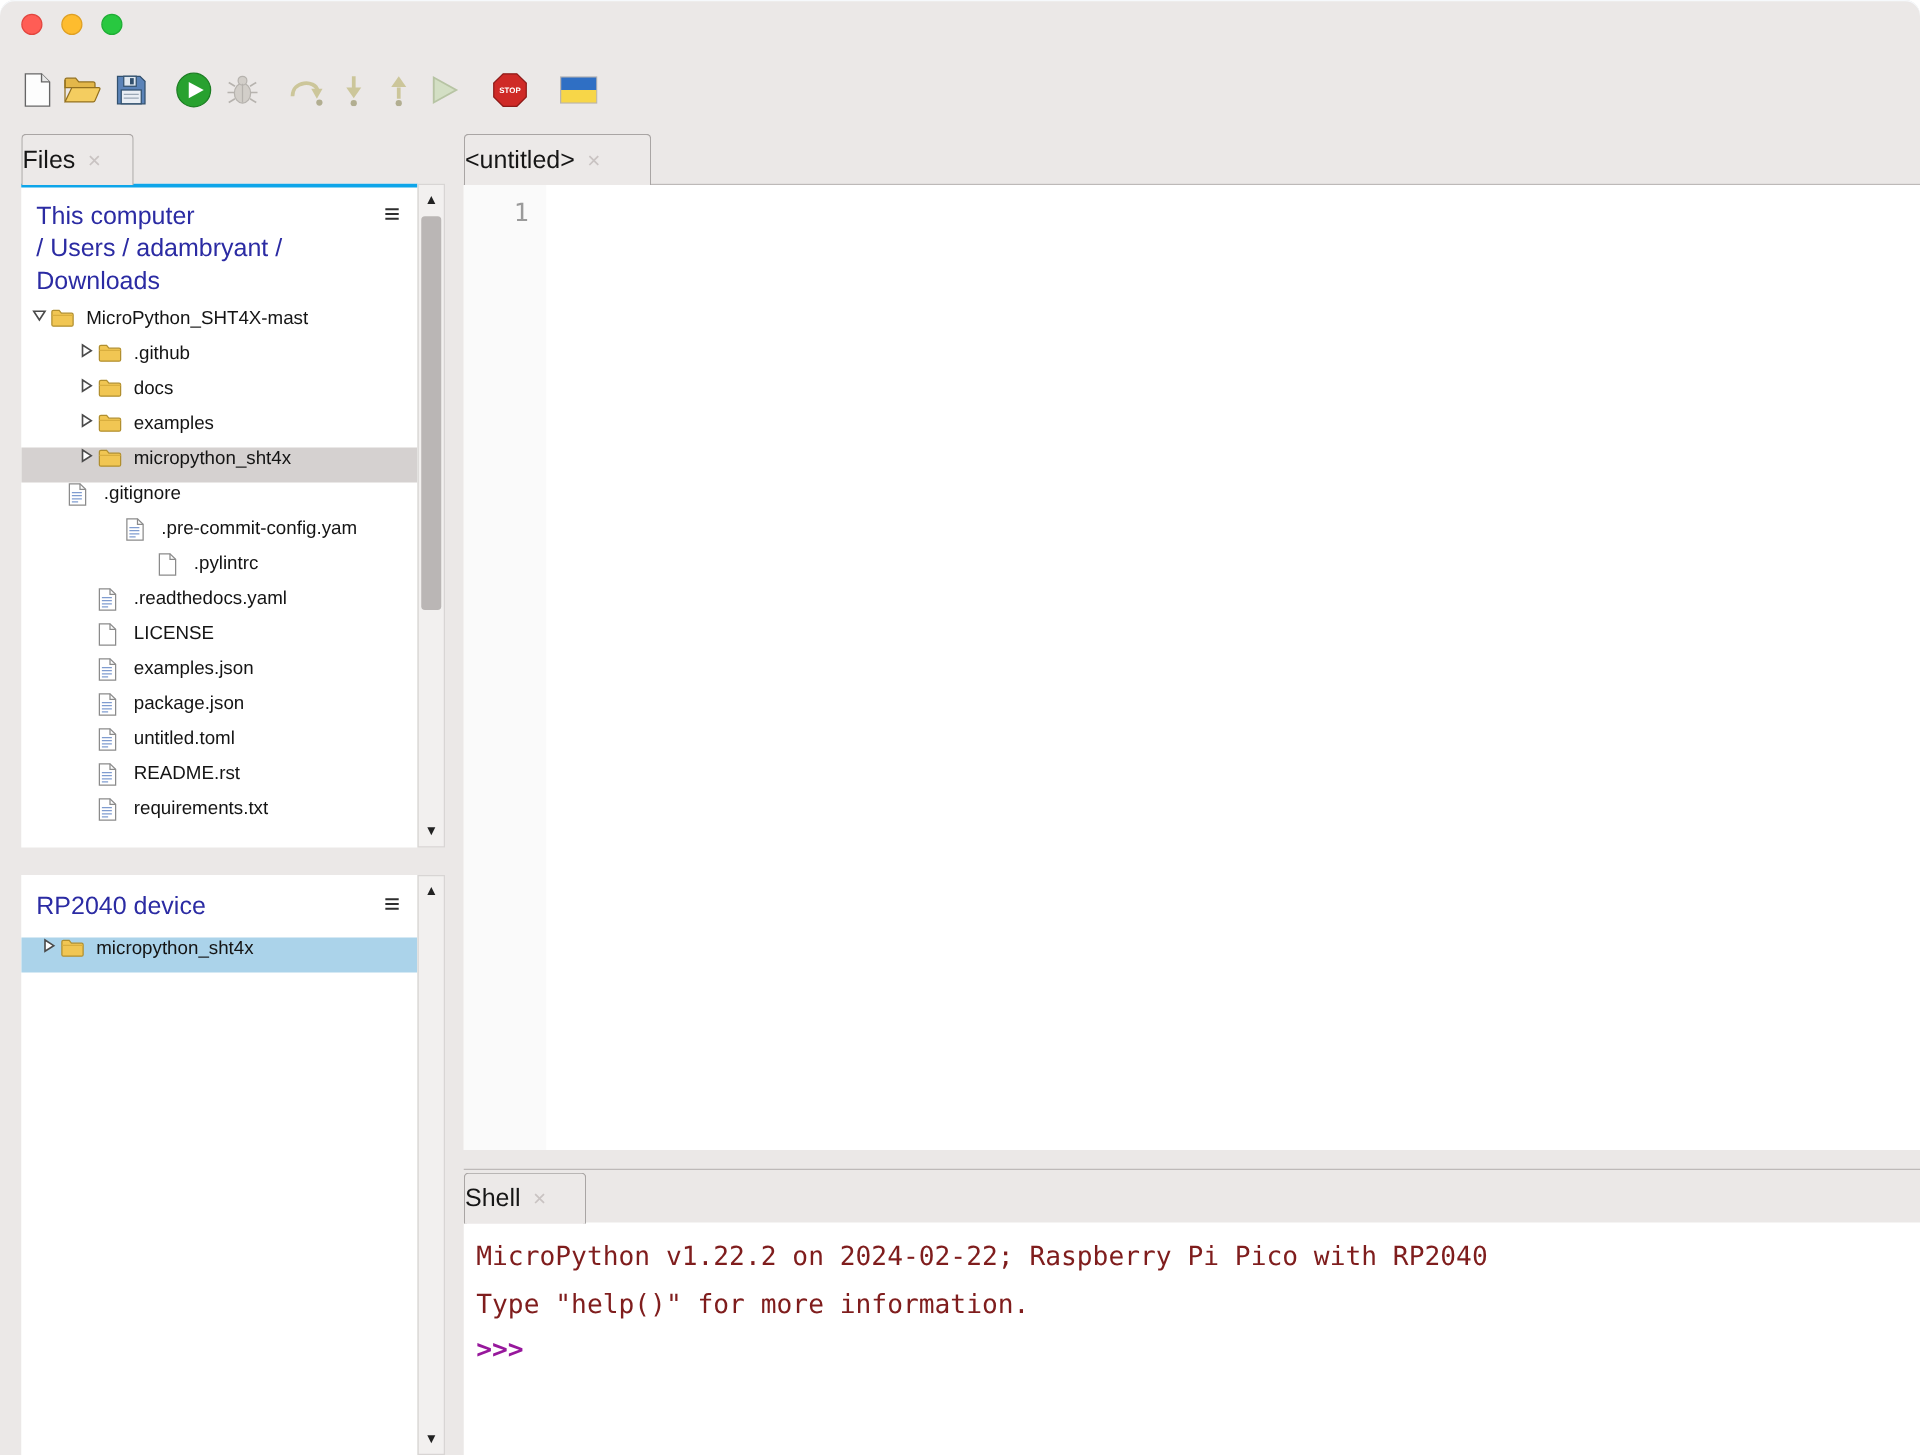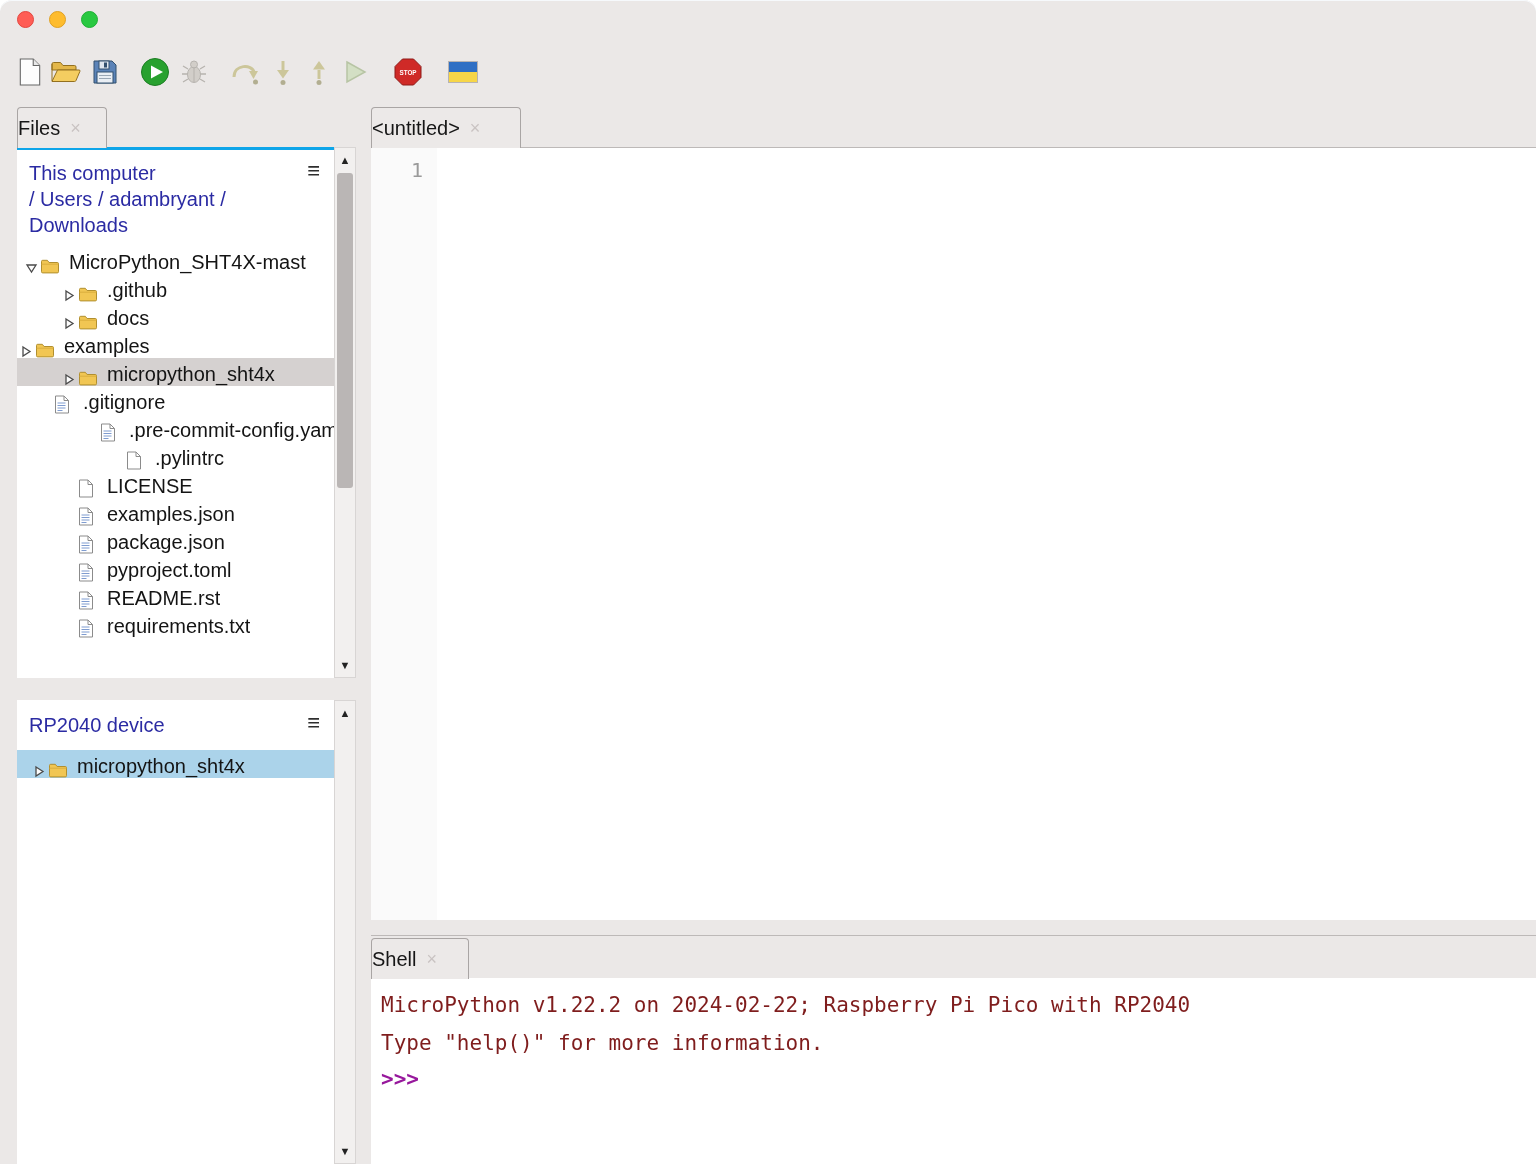--- a/index.html
+++ b/index.html
@@ -28,21 +28,21 @@
 
   
   .files-panel{position:absolute;left:17px;top:147px;width:317px;height:531px;background:#fff;border-top:3px solid #0ea5e9;overflow:hidden;z-index:2}
   .device-panel{position:absolute;left:17px;top:700px;width:317px;height:464px;background:#fff;overflow:hidden;z-index:2}
   .panel-header{position:relative;padding:10px 42px 4px 12px;font-size:20px;line-height:26px;color:#2b2ba3}
   .device-header{position:relative;padding:12px 42px 8px 12px;font-size:20px;line-height:26px;color:#2b2ba3}
   .menu-btn{position:absolute;right:14px;top:8px;font-size:22px;color:#2e2e2e;cursor:pointer}
   .device-header .menu-btn{top:10px}
 
   .tree{margin-top:4px}
-  .tree-row{height:28px;display:flex;align-items:flex-end;font-size:20px;color:#141414;white-space:nowrap;cursor:default}
+  .tree-row{height:28px;display:flex;align-items:flex-start;font-size:15px;color:#141414;white-space:nowrap;cursor:default}
   .tri{width:18px;flex:none;display:inline-flex;justify-content:center;align-items:center}
   .node-icon{width:24px;flex:none;display:inline-flex;align-items:center;margin-right:5px}
   .node-label{overflow:hidden}
   #files-tree .selected{background:#d5d1d0}
   #device-tree .selected{background:#abd3ea}
 
   
   .scrollbar{position:absolute;width:22px;background:#f2f0ef;border:1px solid #d8d5d4;z-index:2}
   .files-scrollbar{left:334px;top:147px;height:531px}
   .device-scrollbar{left:334px;top:700px;height:464px}
@@ -198,21 +198,21 @@
             </svg>
           </span>
           <span class="node-icon">
             <svg width="20" height="16" viewBox="0 0 20 16">
               <path d="M1.5 3.5 a1.2 1.2 0 0 1 1.2 -1.2 h4.6 l1.8 2.2 h8.2 a1.2 1.2 0 0 1 1.2 1.2 v8 a1.2 1.2 0 0 1 -1.2 1.2 H2.7 a1.2 1.2 0 0 1 -1.2 -1.2 z" fill="#f1c653" stroke="#b18f2f"></path>
               <path d="M1.5 6.2 h17" stroke="#d9ae3e" stroke-width="1"></path>
             </svg>
           </span>
           <span class="node-label">docs</span>
         </div>
-        <div class="tree-row" style="">
+        <div class="tree-row" style="padding-left: 43px;">
           <span class="tri">
             <svg width="12" height="13" viewBox="0 0 12 13">
               <path d="M3 2 L10 6.5 L3 11 Z" fill="#fdfdfd" stroke="#4a4a4a" stroke-width="1.3"></path>
             </svg>
           </span>
           <span class="node-icon">
             <svg width="20" height="16" viewBox="0 0 20 16">
               <path d="M1.5 3.5 a1.2 1.2 0 0 1 1.2 -1.2 h4.6 l1.8 2.2 h8.2 a1.2 1.2 0 0 1 1.2 1.2 v8 a1.2 1.2 0 0 1 -1.2 1.2 H2.7 a1.2 1.2 0 0 1 -1.2 -1.2 z" fill="#f1c653" stroke="#b18f2f"></path>
               <path d="M1.5 6.2 h17" stroke="#d9ae3e" stroke-width="1"></path>
             </svg>
@@ -274,20 +274,36 @@
             </svg>
           </span>
           <span class="node-label">.pylintrc</span>
         </div>
         <div class="tree-row" style="padding-left: 43px;">
           <span class="tri"></span>
           <span class="node-icon">
             <svg width="16" height="19" viewBox="0 0 16 19">
               <path d="M1.5 1 h8.5 l4.5 4.5 V18 H1.5 z" fill="#ffffff" stroke="#8b8b8b"></path>
               <path d="M10 1 v4.5 h4.5" fill="none" stroke="#8b8b8b"></path>
+              <g stroke="#7f9cd0" stroke-width="1">
+                <path d="M3.5 8 h8"></path>
+                <path d="M3.5 10.5 h8"></path>
+                <path d="M3.5 13 h8"></path>
+                <path d="M3.5 15.5 h5"></path>
+              </g>
+            </svg>
+          </span>
+          <span class="node-label">.readthedocs.yaml</span>
+        </div>
+        <div class="tree-row" style="padding-left: 43px;">
+          <span class="tri"></span>
+          <span class="node-icon">
+            <svg width="16" height="19" viewBox="0 0 16 19">
+              <path d="M1.5 1 h8.5 l4.5 4.5 V18 H1.5 z" fill="#ffffff" stroke="#8b8b8b"></path>
+              <path d="M10 1 v4.5 h4.5" fill="none" stroke="#8b8b8b"></path>
             </svg>
           </span>
           <span class="node-label">LICENSE</span>
         </div>
         <div class="tree-row" style="padding-left: 43px;">
           <span class="tri"></span>
           <span class="node-icon">
             <svg width="16" height="19" viewBox="0 0 16 19">
               <path d="M1.5 1 h8.5 l4.5 4.5 V18 H1.5 z" fill="#ffffff" stroke="#8b8b8b"></path>
               <path d="M10 1 v4.5 h4.5" fill="none" stroke="#8b8b8b"></path>
@@ -324,21 +340,21 @@
               <path d="M1.5 1 h8.5 l4.5 4.5 V18 H1.5 z" fill="#ffffff" stroke="#8b8b8b"></path>
               <path d="M10 1 v4.5 h4.5" fill="none" stroke="#8b8b8b"></path>
               <g stroke="#7f9cd0" stroke-width="1">
                 <path d="M3.5 8 h8"></path>
                 <path d="M3.5 10.5 h8"></path>
                 <path d="M3.5 13 h8"></path>
                 <path d="M3.5 15.5 h5"></path>
               </g>
             </svg>
           </span>
-          <span class="node-label">pyproject.toml</span>
+          <span class="node-label">untitled.toml</span>
         </div>
         <div class="tree-row" style="padding-left: 43px;">
           <span class="tri"></span>
           <span class="node-icon">
             <svg width="16" height="19" viewBox="0 0 16 19">
               <path d="M1.5 1 h8.5 l4.5 4.5 V18 H1.5 z" fill="#ffffff" stroke="#8b8b8b"></path>
               <path d="M10 1 v4.5 h4.5" fill="none" stroke="#8b8b8b"></path>
               <g stroke="#7f9cd0" stroke-width="1">
                 <path d="M3.5 8 h8"></path>
                 <path d="M3.5 10.5 h8"></path>

